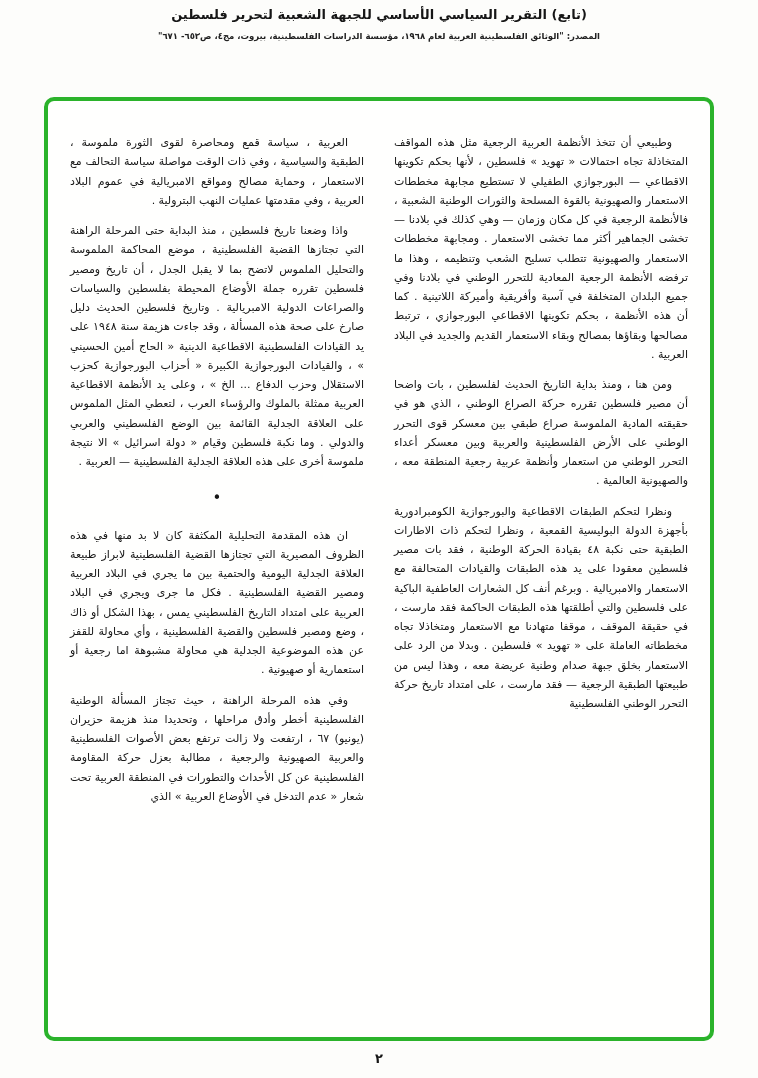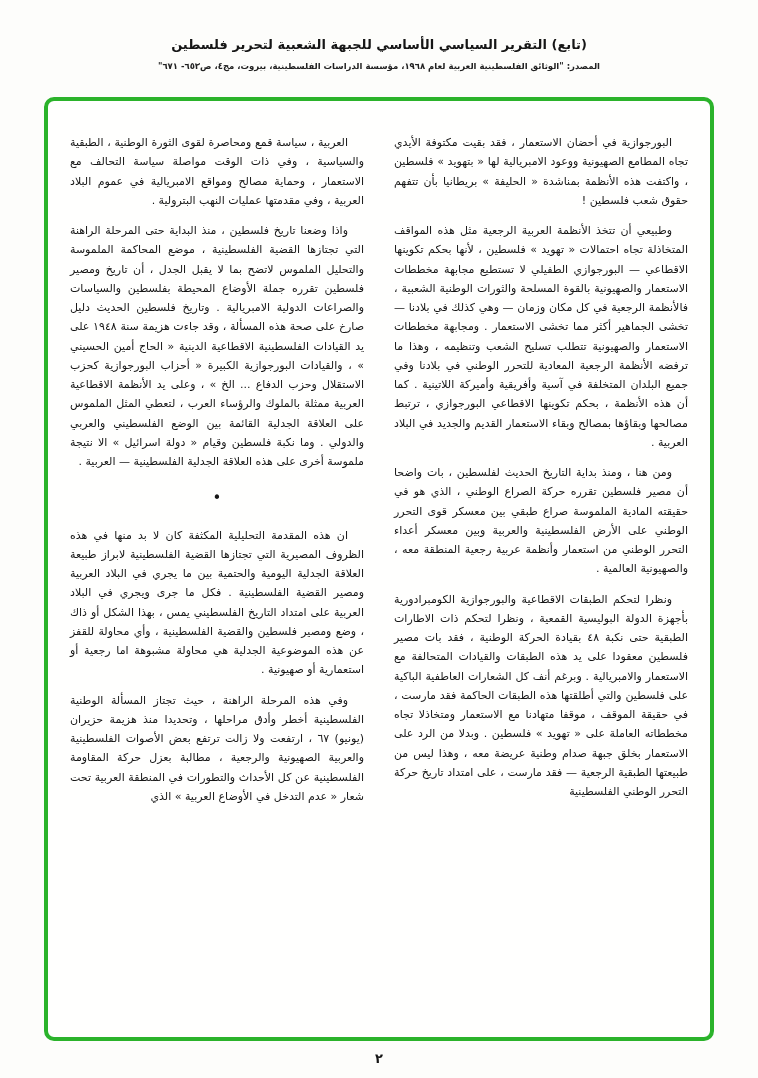--- a/index.html
+++ b/index.html
@@ -4,21 +4,21 @@
 <style>
   * { margin: 0; padding: 0; box-sizing: border-box; }
   html, body { width: 758px; height: 1078px; }
   body {
     background: #fdfdfb;
     font-family: "DejaVu Sans", sans-serif;
     color: #1c1c1c;
     position: relative;
     overflow: hidden;
   }
-  .page-header { direction: rtl; text-align: center; padding-top: 13px; margin-top: 24px; }
+  .page-header { direction: rtl; text-align: center; padding-top: 7px; }
   .doc-title { font-size: 13px; font-weight: bold; letter-spacing: 0.2px; }
   .doc-source { font-size: 8.5px; font-weight: bold; margin-top: 9px; color: #222; }
   .frame {
     position: absolute;
     left: 44px; top: 97px;
     width: 670px; height: 944px;
     border: 4px solid var(--frame-green, #2bb32b);
     border-radius: 10px;
     background: #fffffe;
   }
@@ -56,27 +56,26 @@
 <body style="color: rgb(22, 22, 22);">
 
 <div class="page-header">
   <div class="doc-title">(تابع) التقرير السياسي الأساسي للجبهة الشعبية لتحرير فلسطين</div>
   <div class="doc-source">المصدر: "الوثائق الفلسطينية العربية لعام ١٩٦٨، مؤسسة الدراسات الفلسطينية، بيروت، مج٤، ص٦٥٣- ٦٧١"</div>
 </div>
 
 <div class="frame">
   <div class="columns">
     <div class="col">
-        <p>البورجوازية في أحضان الاستعمار ، فقد بقيت مكتوفة الأيدي تجاه المطامع الصهيونية ووعود الامبريالية لها « بتهويد » فلسطين ، واكتفت هذه الأنظمة بمناشدة « الحليفة » بريطانيا بأن تتفهم حقوق شعب فلسطين !</p>
         <p>وطبيعي أن تتخذ الأنظمة العربية الرجعية مثل هذه المواقف المتخاذلة تجاه احتمالات « تهويد » فلسطين ، لأنها بحكم تكوينها الاقطاعي — البورجوازي الطفيلي لا تستطيع مجابهة مخططات الاستعمار والصهيونية بالقوة المسلحة والثورات الوطنية الشعبية ، فالأنظمة الرجعية في كل مكان وزمان — وهي كذلك في بلادنا — تخشى الجماهير أكثر مما تخشى الاستعمار . ومجابهة مخططات الاستعمار والصهيونية تتطلب تسليح الشعب وتنظيمه ، وهذا ما ترفضه الأنظمة الرجعية المعادية للتحرر الوطني في بلادنا وفي جميع البلدان المتخلفة في آسية وأفريقية وأميركة اللاتينية . كما أن هذه الأنظمة ، بحكم تكوينها الاقطاعي البورجوازي ، ترتبط مصالحها وبقاؤها بمصالح وبقاء الاستعمار القديم والجديد في البلاد العربية .</p>
         <p>ومن هنا ، ومنذ بداية التاريخ الحديث لفلسطين ، بات واضحا أن مصير فلسطين تقرره حركة الصراع الوطني ، الذي هو في حقيقته المادية الملموسة صراع طبقي بين معسكر قوى التحرر الوطني على الأرض الفلسطينية والعربية وبين معسكر أعداء التحرر الوطني من استعمار وأنظمة عربية رجعية المنطقة معه ، والصهيونية العالمية .</p>
         <p>ونظرا لتحكم الطبقات الاقطاعية والبورجوازية الكومبرادورية بأجهزة الدولة البوليسية القمعية ، ونظرا لتحكم ذات الاطارات الطبقية حتى نكبة ٤٨ بقيادة الحركة الوطنية ، فقد بات مصير فلسطين معقودا على يد هذه الطبقات والقيادات المتحالفة مع الاستعمار والامبريالية . وبرغم أنف كل الشعارات العاطفية الباكية على فلسطين والتي أطلقتها هذه الطبقات الحاكمة فقد مارست ، في حقيقة الموقف ، موقفا متهادنا مع الاستعمار ومتخاذلا تجاه مخططاته العاملة على « تهويد » فلسطين . وبدلا من الرد على الاستعمار بخلق جبهة صدام وطنية عريضة معه ، وهذا ليس من طبيعتها الطبقية الرجعية — فقد مارست ، على امتداد تاريخ حركة التحرر الوطني الفلسطينية</p>
       </div>
     <div class="col">
-        <p>العربية ، سياسة قمع ومحاصرة لقوى الثورة الوطنية ، الطبقية والسياسية ، وفي ذات الوقت مواصلة سياسة التحالف مع الاستعمار ، وحماية مصالح ومواقع الامبريالية في عموم البلاد العربية ، وفي مقدمتها عمليات النهب البترولية .</p>
+        <p>العربية ، سياسة قمع ومحاصرة لقوى الثورة ملموسة ، الطبقية والسياسية ، وفي ذات الوقت مواصلة سياسة التحالف مع الاستعمار ، وحماية مصالح ومواقع الامبريالية في عموم البلاد العربية ، وفي مقدمتها عمليات النهب البترولية .</p>
         <p>واذا وضعنا تاريخ فلسطين ، منذ البداية حتى المرحلة الراهنة التي تجتازها القضية الفلسطينية ، موضع المحاكمة الملموسة والتحليل الملموس لاتضح بما لا يقبل الجدل ، أن تاريخ ومصير فلسطين تقرره جملة الأوضاع المحيطة بفلسطين والسياسات والصراعات الدولية الامبريالية . وتاريخ فلسطين الحديث دليل صارخ على صحة هذه المسألة ، وقد جاءت هزيمة سنة ١٩٤٨ على يد القيادات الفلسطينية الاقطاعية الدينية « الحاج أمين الحسيني » ، والقيادات البورجوازية الكبيرة « أحزاب البورجوازية كحزب الاستقلال وحزب الدفاع ... الخ » ، وعلى يد الأنظمة الاقطاعية العربية ممثلة بالملوك والرؤساء العرب ، لتعطي المثل الملموس على العلاقة الجدلية القائمة بين الوضع الفلسطيني والعربي والدولي . وما نكبة فلسطين وقيام « دولة اسرائيل » الا نتيجة ملموسة أخرى على هذه العلاقة الجدلية الفلسطينية — العربية .</p>
         <p class="bullet-separator">•</p>
         <p>ان هذه المقدمة التحليلية المكثفة كان لا بد منها في هذه الظروف المصيرية التي تجتازها القضية الفلسطينية لابراز طبيعة العلاقة الجدلية اليومية والحتمية بين ما يجري في البلاد العربية ومصير القضية الفلسطينية . فكل ما جرى ويجري في البلاد العربية على امتداد التاريخ الفلسطيني يمس ، بهذا الشكل أو ذاك ، وضع ومصير فلسطين والقضية الفلسطينية ، وأي محاولة للقفز عن هذه الموضوعية الجدلية هي محاولة مشبوهة اما رجعية أو استعمارية أو صهيونية .</p>
         <p>وفي هذه المرحلة الراهنة ، حيث تجتاز المسألة الوطنية الفلسطينية أخطر وأدق مراحلها ، وتحديدا منذ هزيمة حزيران (يونيو) ٦٧ ، ارتفعت ولا زالت ترتفع بعض الأصوات الفلسطينية والعربية الصهيونية والرجعية ، مطالبة بعزل حركة المقاومة الفلسطينية عن كل الأحداث والتطورات في المنطقة العربية تحت شعار « عدم التدخل في الأوضاع العربية » الذي</p>
       </div>
   </div>
 </div>
 
 <div class="page-number">٢</div>
 

